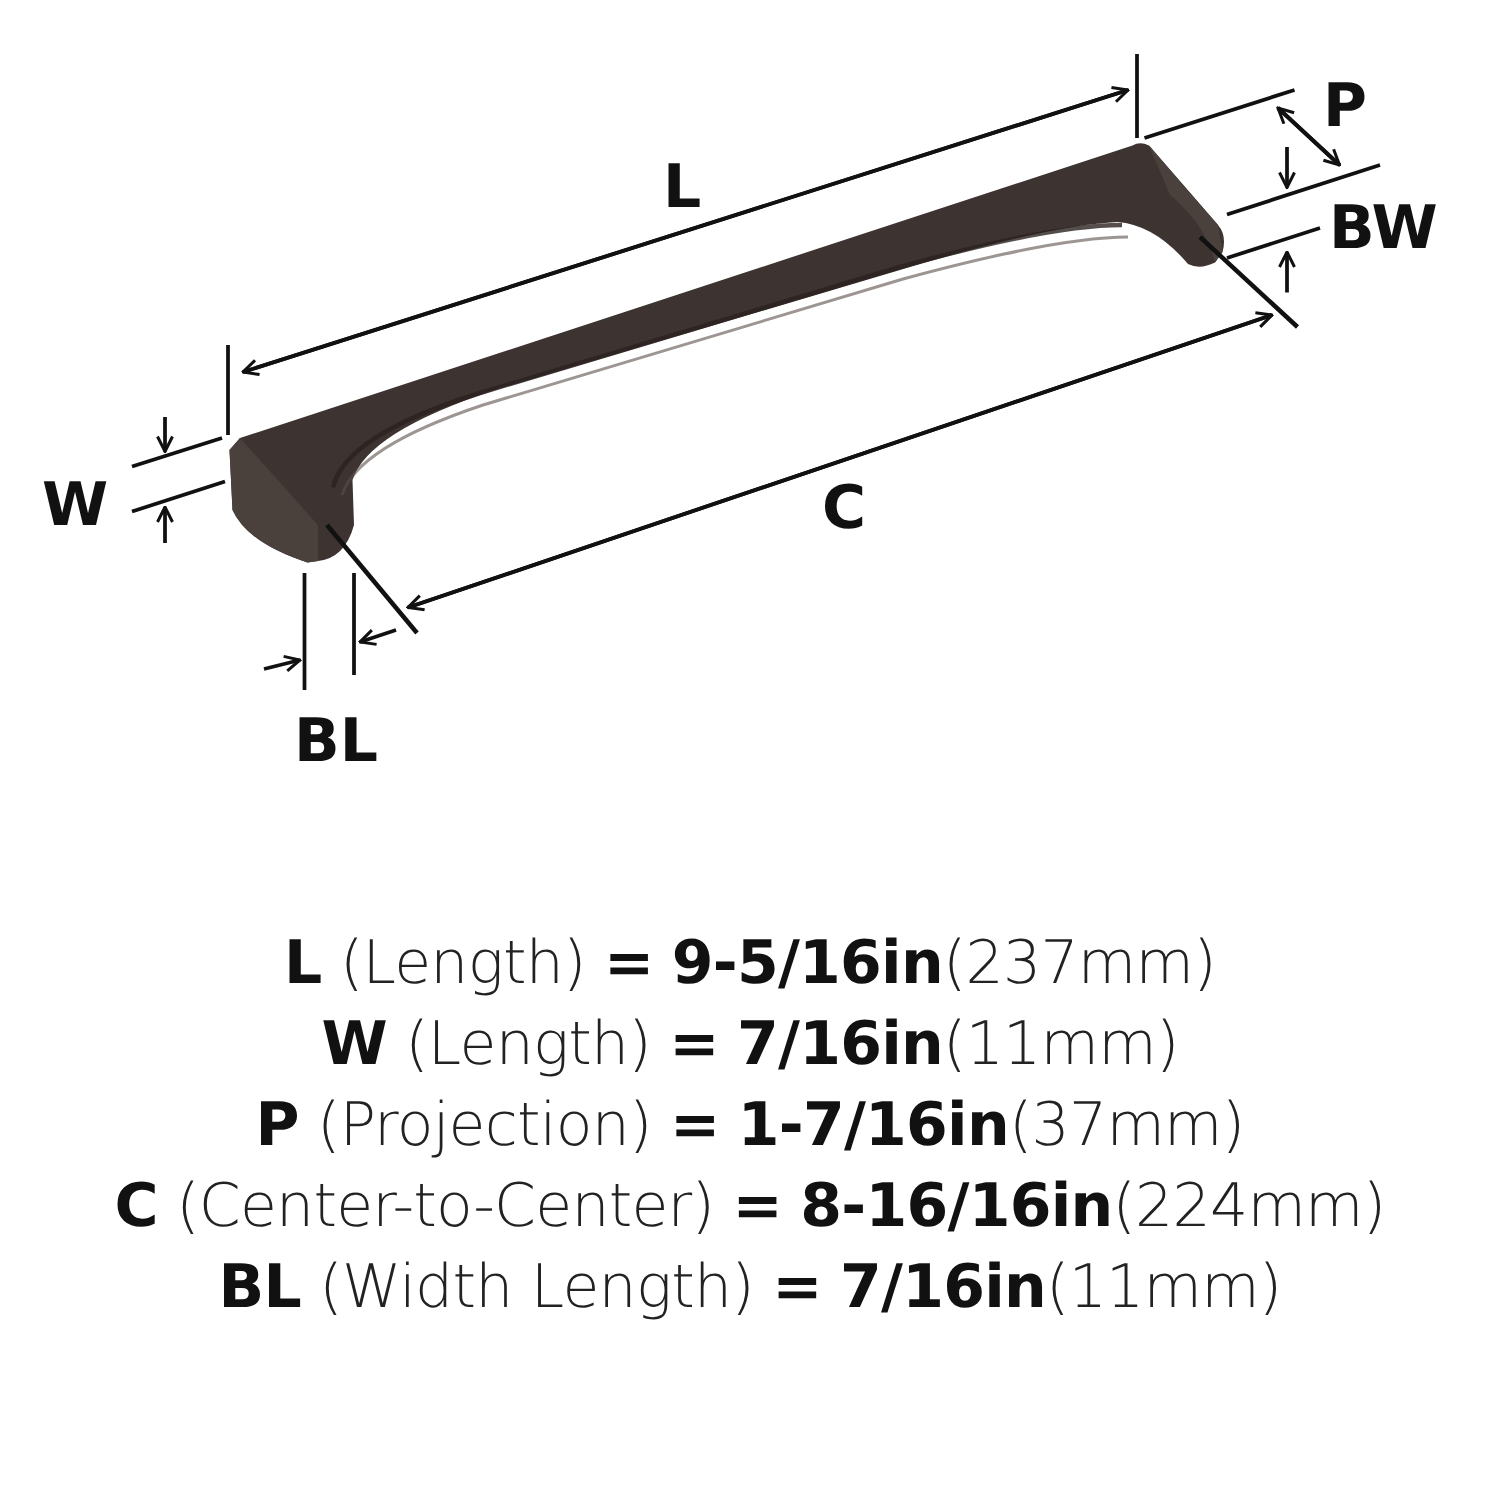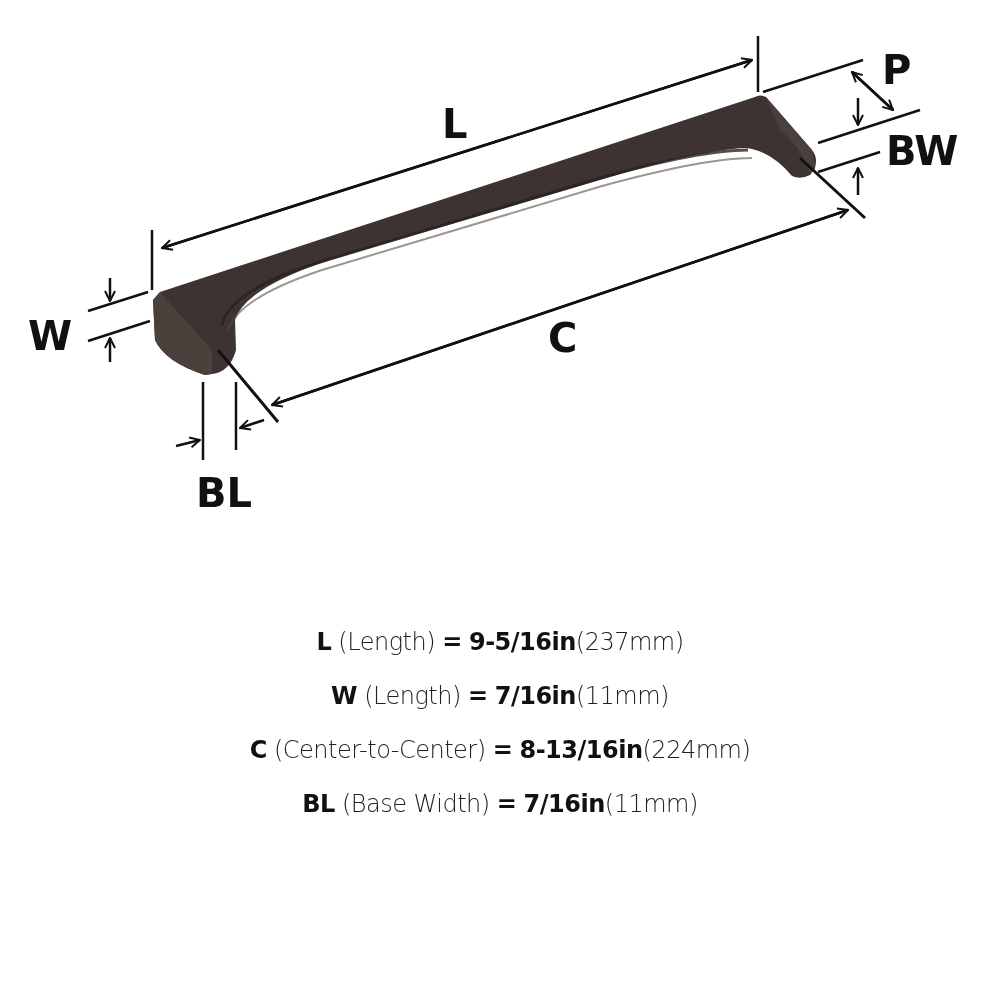--- a/index.html
+++ b/index.html
@@ -2,21 +2,21 @@
 <html><head>
   <meta charset="utf-8">
   <style>
     html, body { margin: 0; padding: 0; background: #ffffff; }
     body { width: 1000px; height: 1000px; position: relative; overflow: hidden;
            font-family: "Liberation Sans", "DejaVu Sans", sans-serif; color: #111; }
     #diagram { position: absolute; left: 0; top: 0; width: 1000px; height: 560px; }
     .dim-label { font-family: "DejaVu Sans", "Liberation Sans", sans-serif; font-weight: 700;
                  font-size: 40px; fill: #111; }
     #specs { position: absolute; left: 0; top: 615px; width: 1000px; text-align: center; }
-    .spec-row { height: 54px; line-height: 54px; font-size: 24px; white-space: nowrap;
+    .spec-row { height: 54px; line-height: 54px; font-size: 40px; white-space: nowrap;
                 font-family: "DejaVu Sans", "Liberation Sans", sans-serif; letter-spacing: -0.5px; }
     .spec-code { font-weight: 700; }
     .spec-name { font-weight: 300; color: #222; }
     .spec-eq { font-weight: 700; }
     .spec-in { font-weight: 700; }
     .spec-mm { font-weight: 300; color: #222; }
   </style>
 </head>
 <body>
 
@@ -95,24 +95,30 @@
     <span class="spec-eq">=</span>
     <span class="spec-in">9-5/16in</span><span class="spec-mm">(237mm)</span>
   </div>
   <div class="spec-row">
     <span class="spec-code">W</span>
     <span class="spec-name">(Length)</span>
     <span class="spec-eq">=</span>
     <span class="spec-in">7/16in</span><span class="spec-mm">(11mm)</span>
   </div>
   <div class="spec-row">
+    <span class="spec-code">P</span>
+    <span class="spec-name">(Projection)</span>
+    <span class="spec-eq">=</span>
+    <span class="spec-in">1-7/16in</span><span class="spec-mm">(37mm)</span>
+  </div>
+  <div class="spec-row">
     <span class="spec-code">C</span>
     <span class="spec-name">(Center-to-Center)</span>
     <span class="spec-eq">=</span>
-    <span class="spec-in">8-13/16in</span><span class="spec-mm">(224mm)</span>
+    <span class="spec-in">8-16/16in</span><span class="spec-mm">(224mm)</span>
   </div>
   <div class="spec-row">
     <span class="spec-code">BL</span>
-    <span class="spec-name">(Base Width)</span>
+    <span class="spec-name">(Width Length)</span>
     <span class="spec-eq">=</span>
     <span class="spec-in">7/16in</span><span class="spec-mm">(11mm)</span>
   </div>
 </div>
 
 </body></html>

